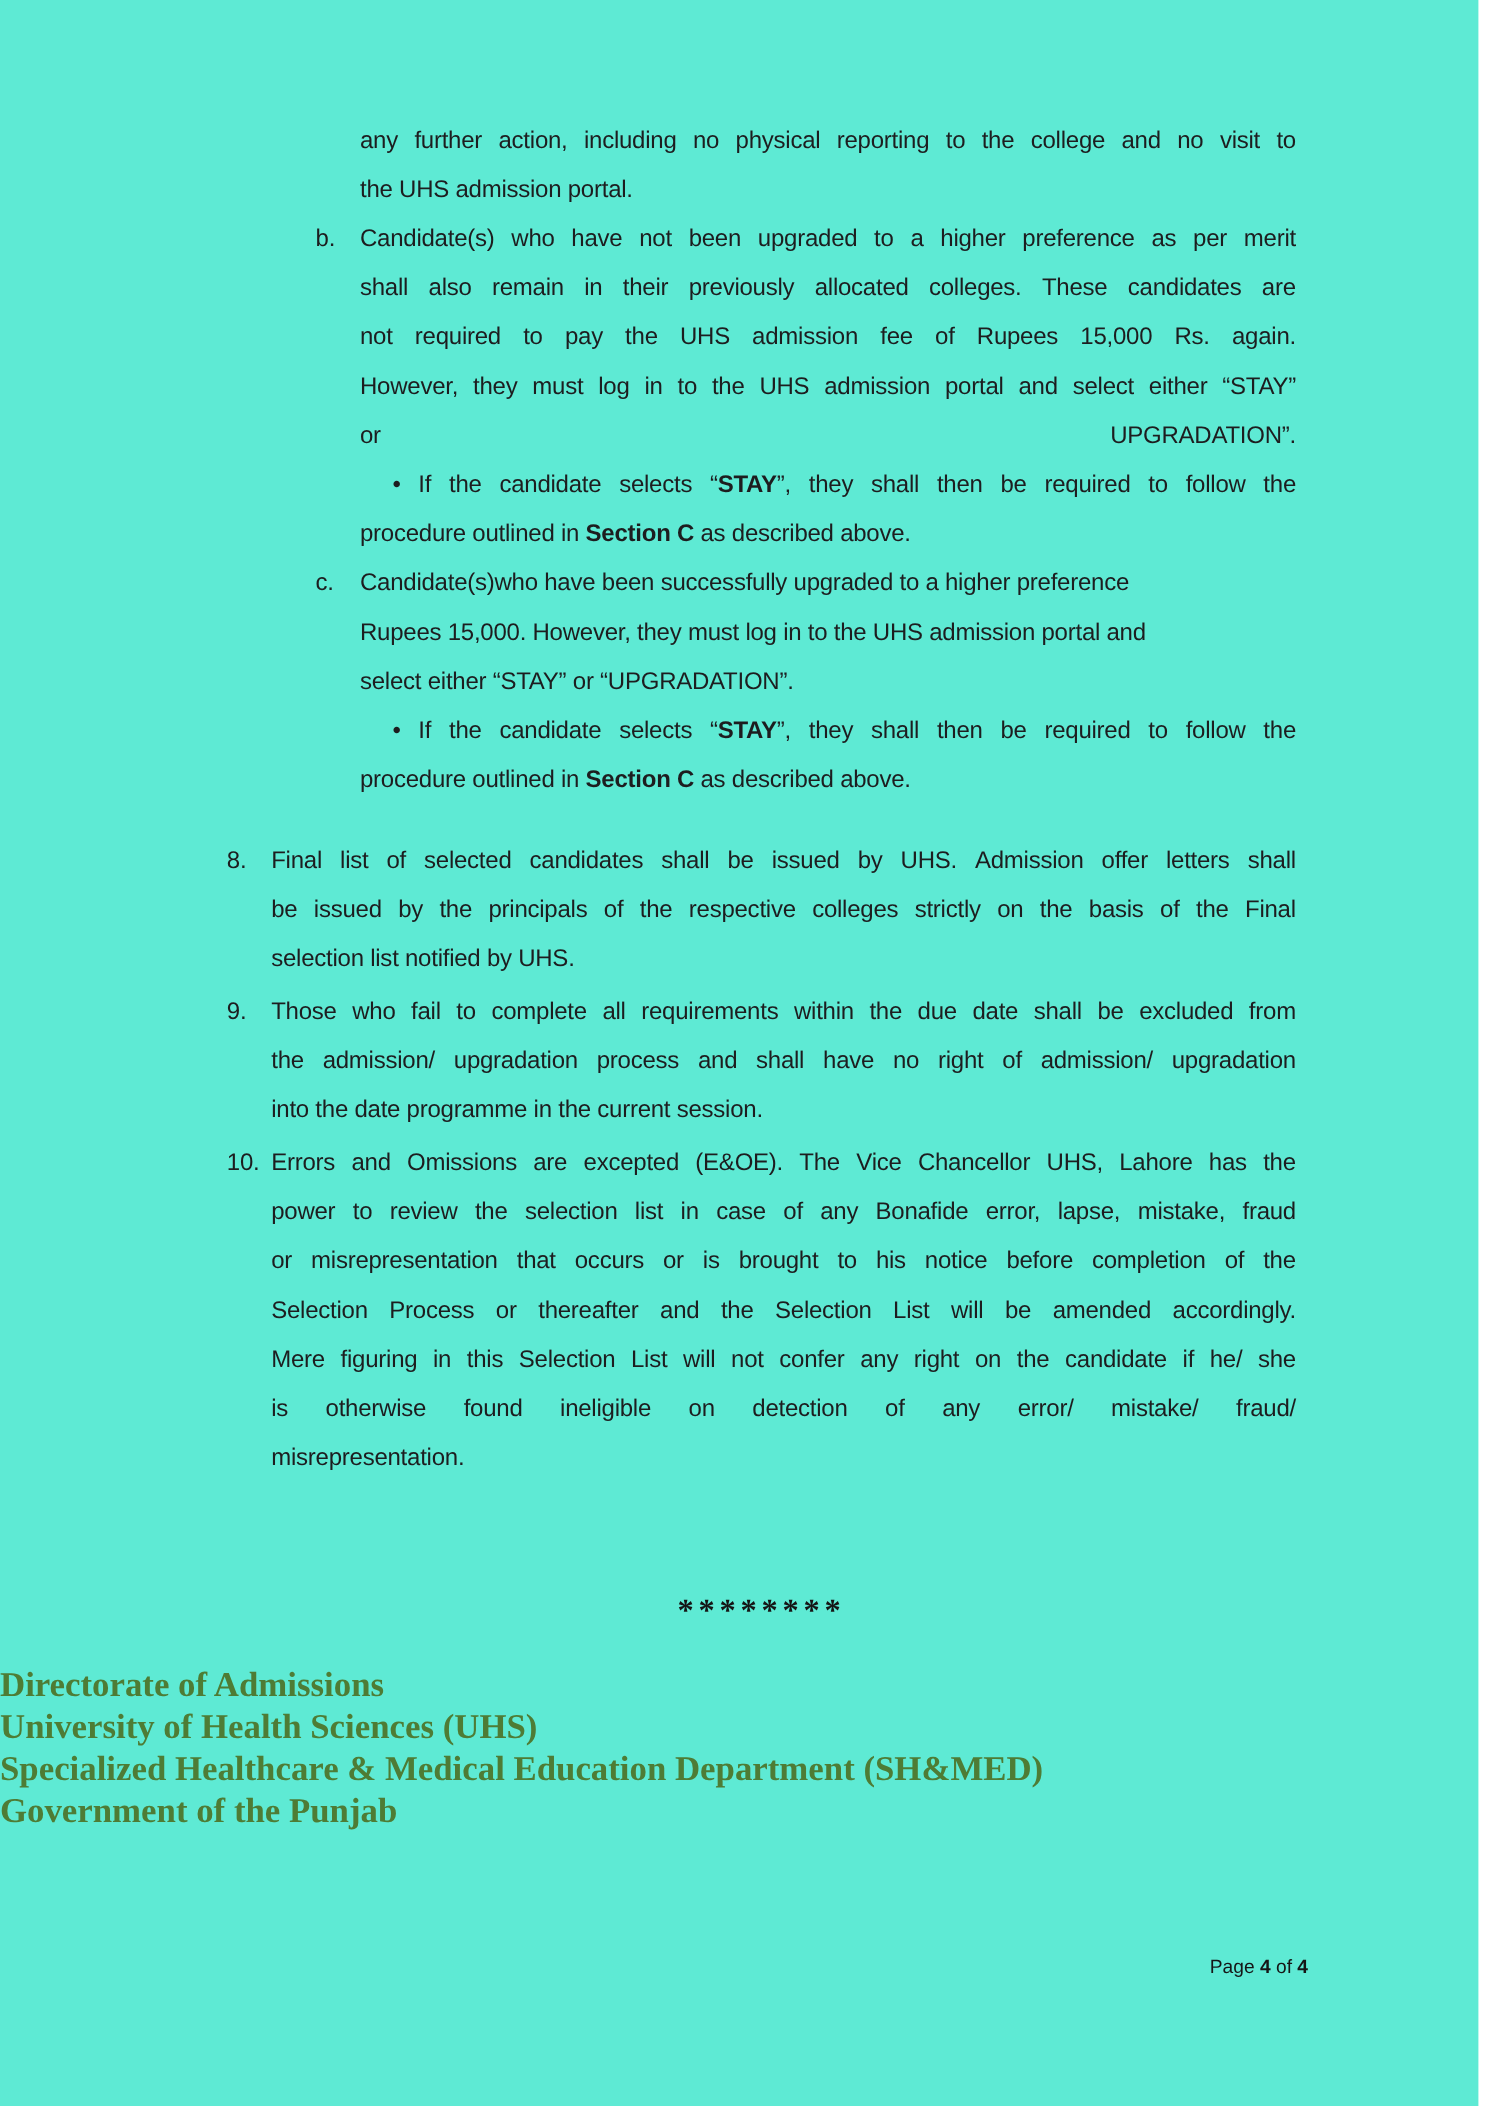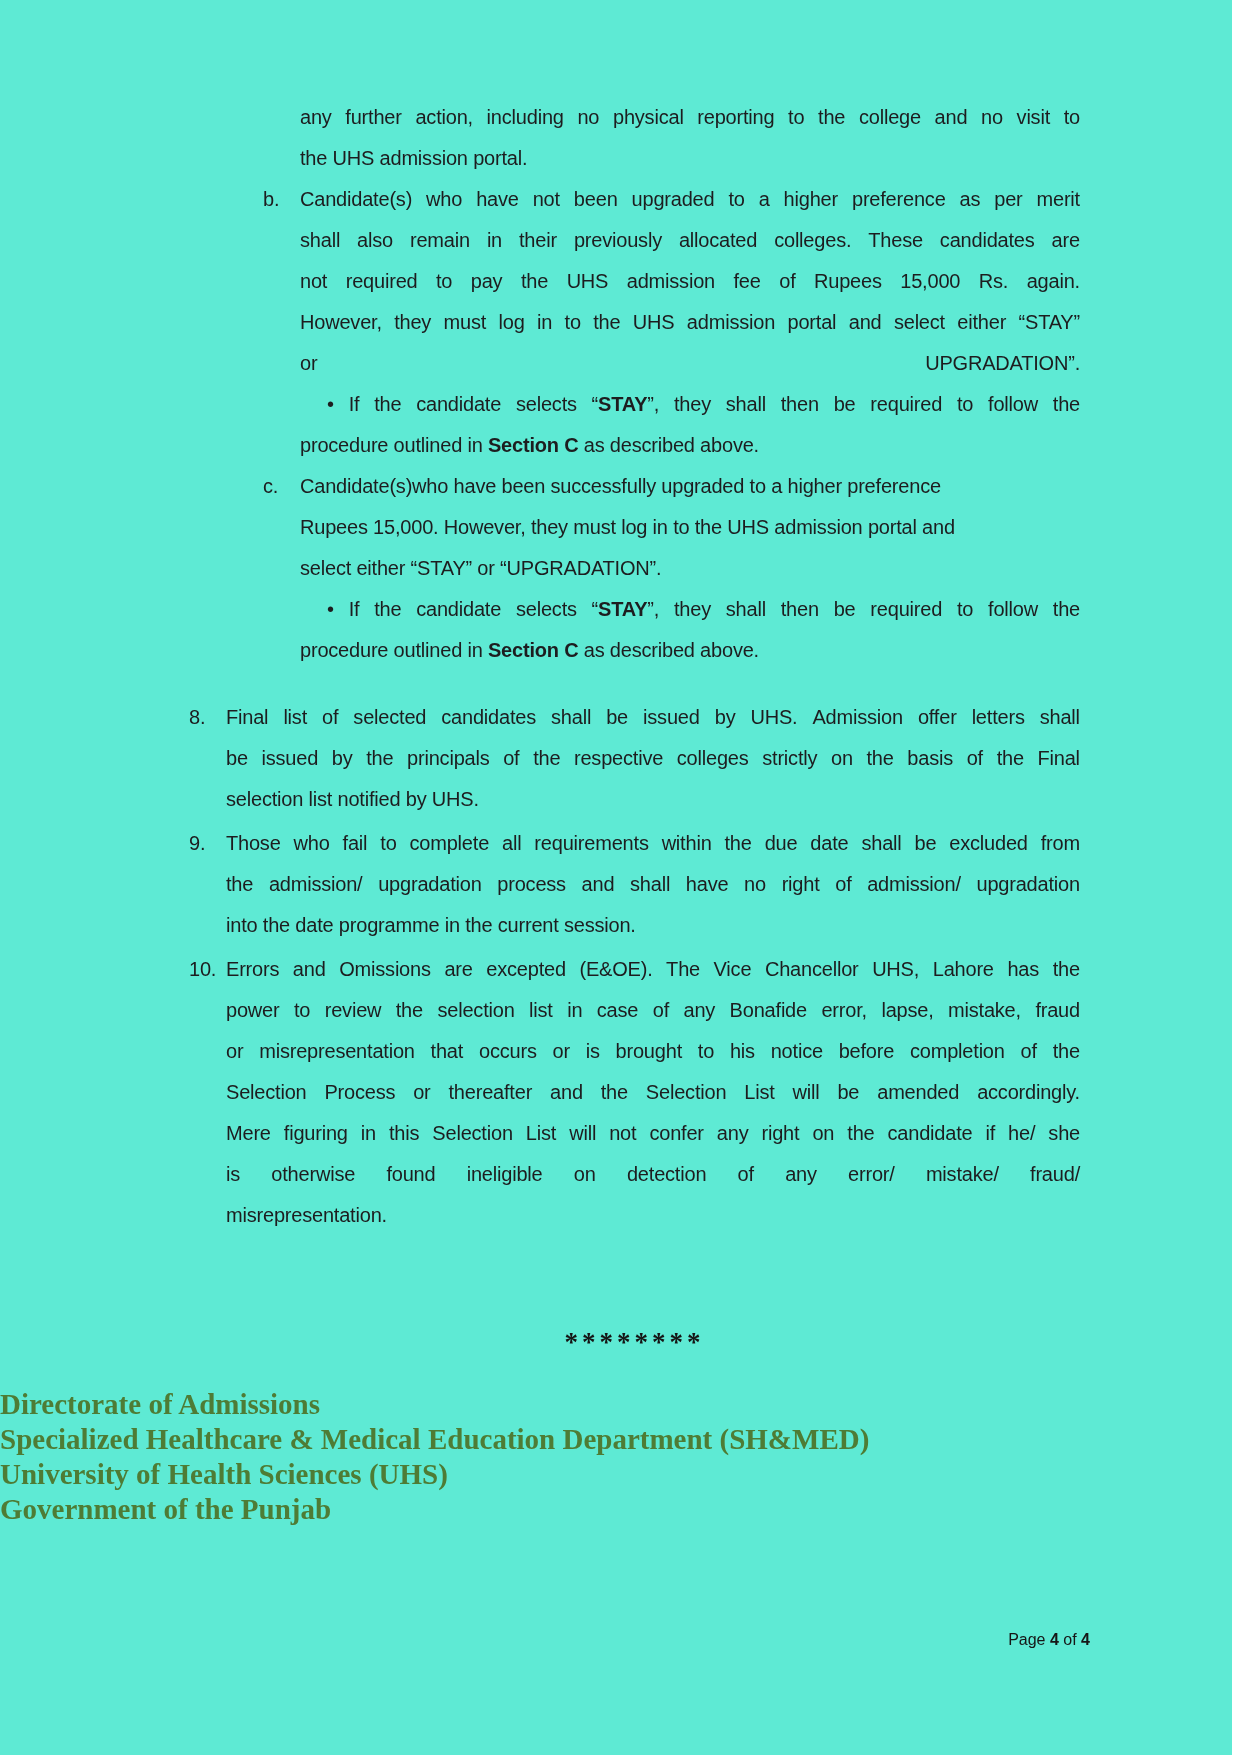--- a/index.html
+++ b/index.html
@@ -114,20 +114,20 @@
           <div class="line"><span>misrepresentation.</span></div>
         </div>
     </div>
 
   </div>
 
   <div class="stars">********</div>
 
   <div class="green-footer">
     <div class="gline">Directorate of Admissions</div>
+    <div class="gline">University of Health Sciences (UHS)</div>
     <div class="gline">Specialized Healthcare &amp; Medical Education Department (SH&amp;MED)</div>
-    <div class="gline">University of Health Sciences (UHS)</div>
     <div class="gline">Government of the Punjab</div>
   </div>
 
   <div class="page-num"><span>Page </span><span class="b">4</span><span> of </span><span class="b">4</span></div>
 
 </div>
 
 </body></html>

